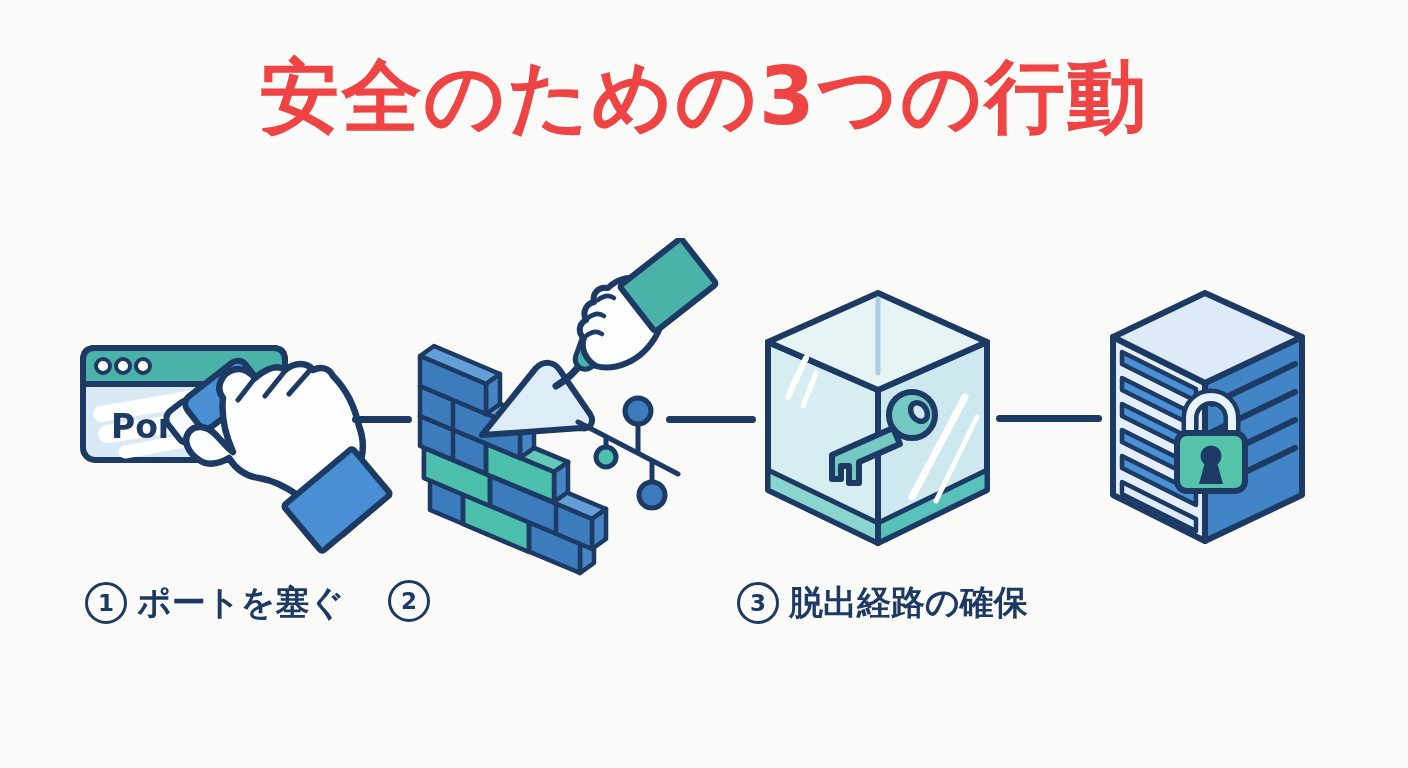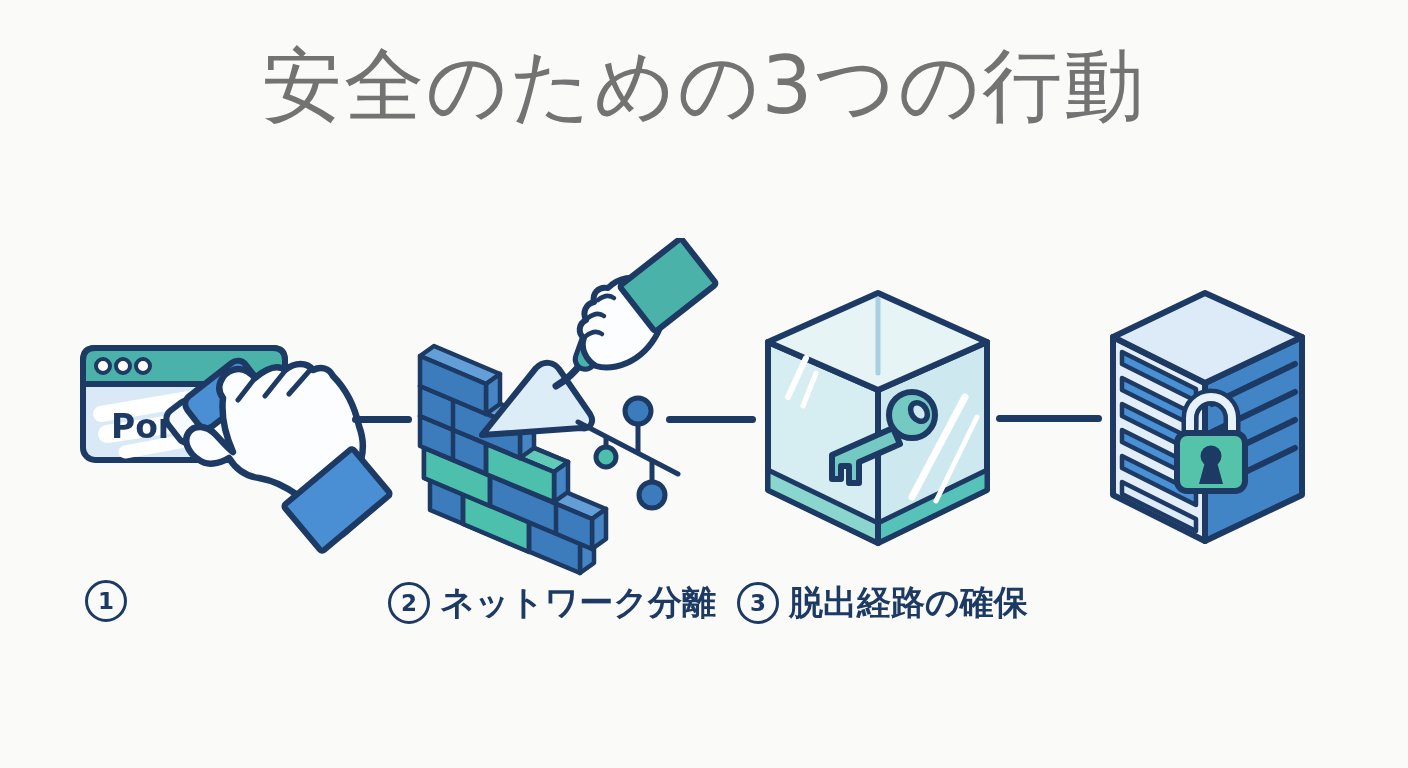--- a/index.html
+++ b/index.html
@@ -3,24 +3,24 @@
 <meta charset="utf-8">
 <style>
   html,body{margin:0;padding:0;}
   body{
     width:1408px;height:768px;overflow:hidden;
     background:#fafaf8;
     font-family:"DejaVu Sans","Liberation Sans",sans-serif;
   }
   .stage{position:relative;width:1408px;height:768px;background:#fafaf8;}
   .title{
-    position:absolute;left:0;right:0;top:33px;
+    position:absolute;left:0;right:0;top:44px;
     text-align:center;
-    font-size:80px;font-weight:normal;letter-spacing:2px;
-    color:#737373;
+    font-size:80px;font-weight:bold;letter-spacing:2px;
+    color:#ef4444;
   }
   .panel-svg{position:absolute;}
   .connector{
     position:absolute;height:7px;background:#1c3a63;border-radius:4px;
   }
   .caption{
     position:absolute;top:580px;
     display:flex;align-items:center;gap:10px;
     color:#1c3a63;font-weight:bold;font-size:34px;white-space:nowrap;
   }
@@ -182,23 +182,23 @@
       <path d="M105,174 L117,174 L123,196 L99,196 Z" fill="#1c3a63"></path>
     </g>
   </svg>
 
   <div class="connector" style="left:352px;top:416px;width:60px;"></div>
   <div class="connector" style="left:666px;top:416px;width:90px;"></div>
   <div class="connector" style="left:996px;top:415px;width:106px;"></div>
 
   <div class="caption" style="left:85px;">
     <span class="badge">1</span>
+    <span>ポートを塞ぐ</span>
   </div>
   <div class="caption" style="left:388px;">
     <span class="badge">2</span>
-    <span>ネットワーク分離</span>
   </div>
   <div class="caption" style="left:737px;">
     <span class="badge">3</span>
     <span>脱出経路の確保</span>
   </div>
 
 </div>
 
 </body></html>

